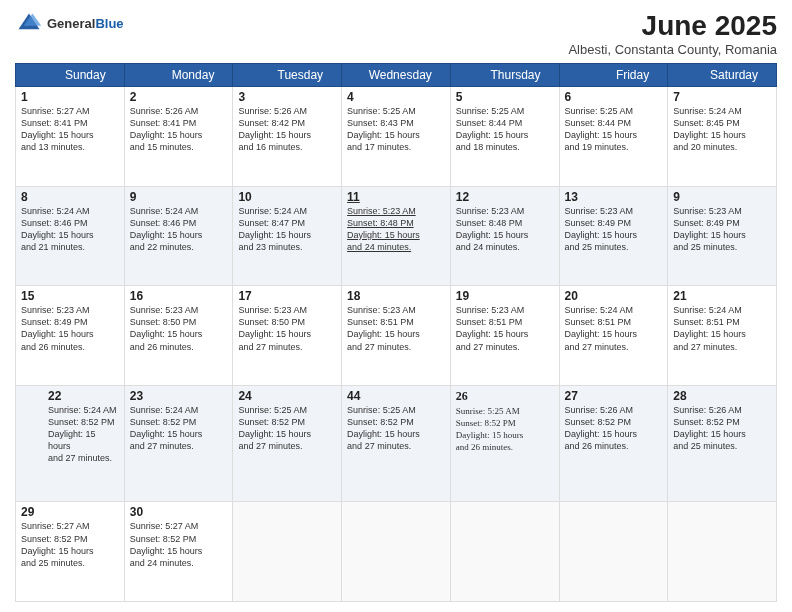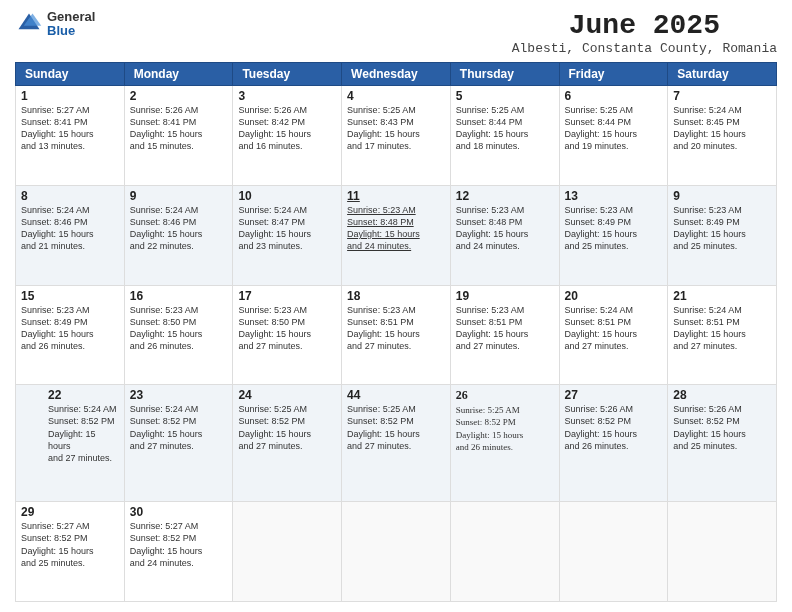--- a/index.html
+++ b/index.html
@@ -23,35 +23,34 @@
       justify-content: space-between;
       margin-bottom: 6px;
     }
     .logo {
       display: flex;
       align-items: center;
       gap: 4px;
     }
     .logo-text {
       display: flex;
-      flex-direction: column;
+      flex-direction: row;
       font-size: 13px;
       font-weight: bold;
       line-height: 1.1;
       justify-content: space-between;
     }
     .logo-general { color: #333; }
     .logo-blue { color: #1a5ea8; }
     .logo-icon {
       width: 28px;
       height: 28px;
     }
     .title-block {
-      text-align: center;
-      font-family: Liberation Mono, monospace;
+      text-align: right;
     }
     .month-title {
       font-size: 28px;
       font-weight: bold;
       color: #222;
     }
     .location {
       font-size: 13px;
       color: #444;
     }
@@ -59,23 +58,23 @@
       flex: 1;
       border: 1px solid #ccc;
       border-collapse: collapse;
       width: 100%;
       table-layout: fixed;
     }
     .calendar th {
       background: #2a5fa5;
       color: #fff;
       font-size: 12px;
-      font-weight: bold;
-      padding: 4px 9px;
-      text-align: left;
+      font-weight: normal;
+      padding: 4px 18px;
+      text-align: right;
       border: 1px solid #1e4a85;
     }
     .calendar td {
       vertical-align: top;
       padding: 3px 5px;
       font-size: 9.5px;
       color: #333;
       border: 1px solid #ddd;
       background: #fff;
     }

